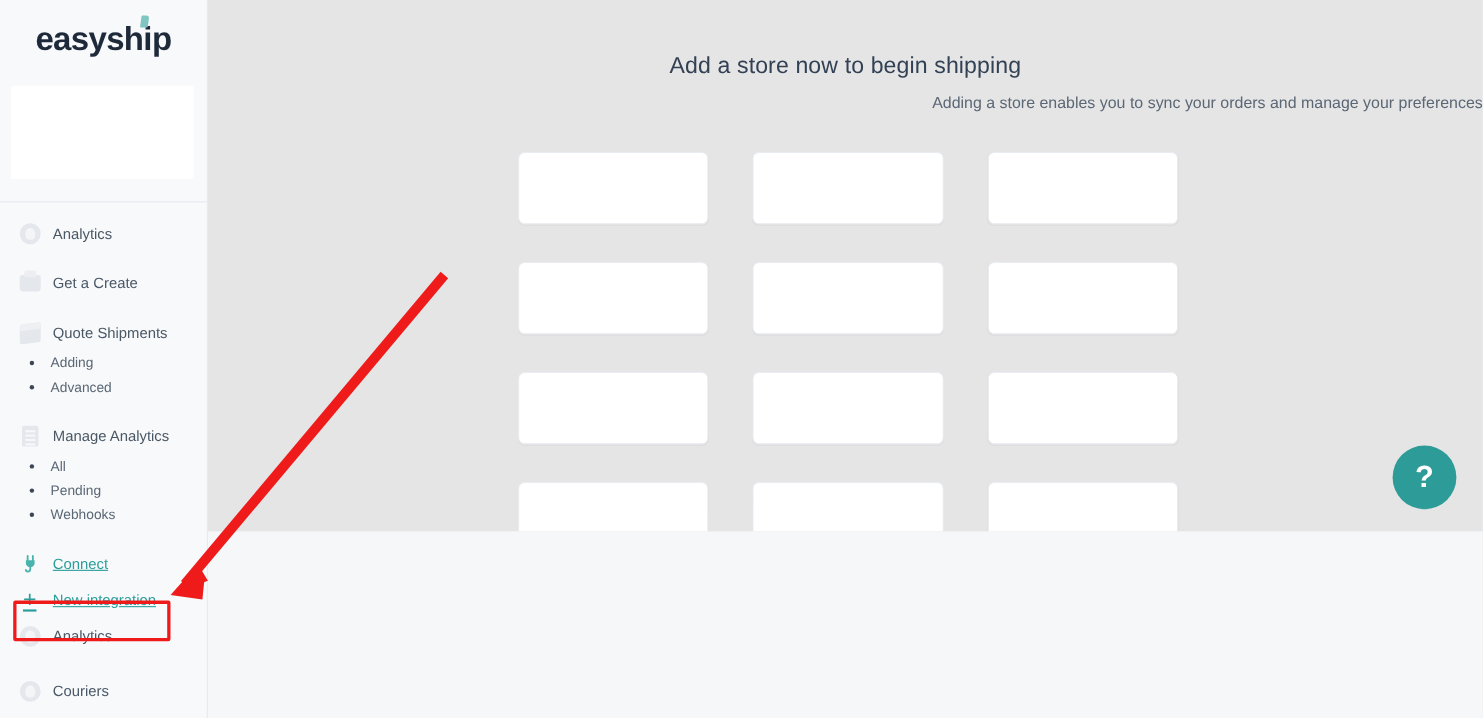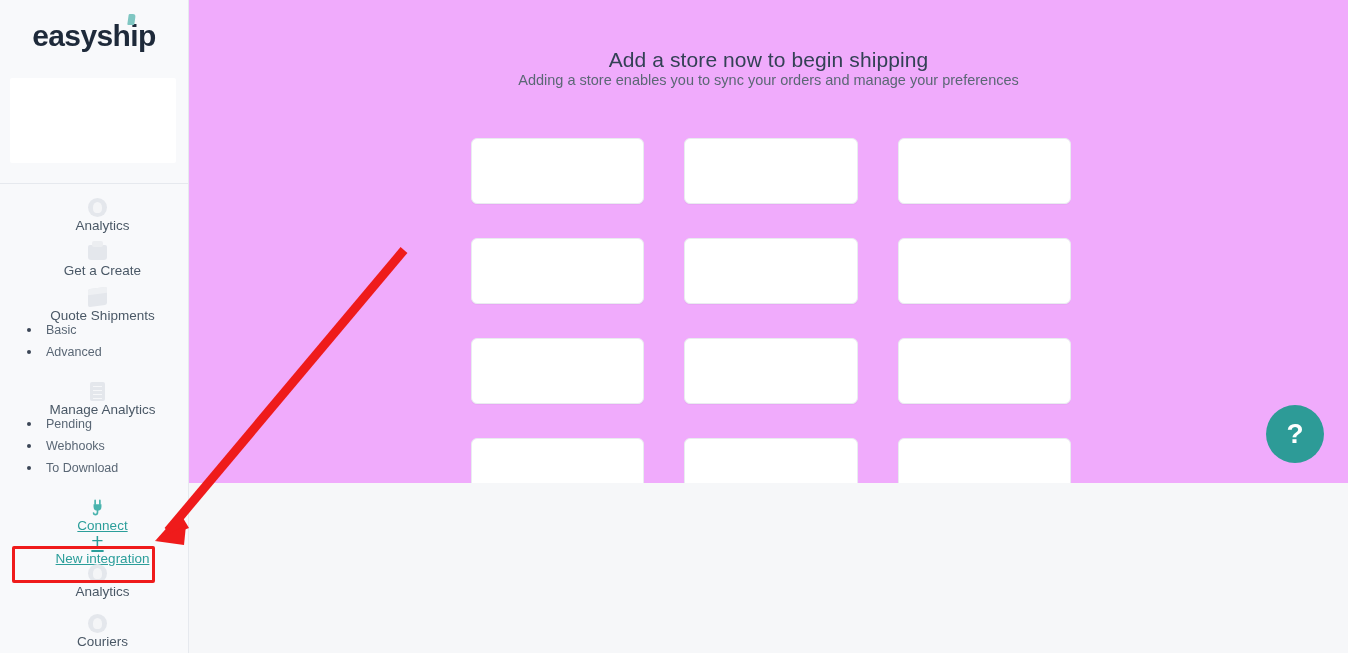--- a/index.html
+++ b/index.html
@@ -77,21 +77,20 @@
     width: 189px;
   }
   .nav-item {
     display: flex;
     align-items: center;
     height: 33px;
     padding-left: 16px;
     font-size: 13.5px;
     color: #4a5866;
     cursor: pointer;
-    flex-direction: column;
   }
   .nav-item .ico {
     width: 22px;
     height: 22px;
     margin-right: 10px;
     flex: 0 0 22px;
     display: flex;
     align-items: center;
     justify-content: center;
   }
@@ -201,33 +200,34 @@
     pointer-events: none;
     z-index: 29;
   }
 
   
   .main {
     position: absolute;
     left: 189px; top: 0;
     width: 1159px;
     height: 483px;
-    background: #f0abfc;
+    background: #e5e5e5;
     overflow: hidden;
   }
   .page-title {
     text-align: center;
     margin-top: 48px;
     font-size: 21px;
     font-weight: normal;
     color: #334155;
     letter-spacing: 0.1px;
   }
   .page-subtitle {
-    text-align: center;
+    text-align: right;
+    margin-top: 14px;
     font-size: 14.5px;
     color: #5b6775;
     font-weight: normal;
   }
   .card-grid {
     position: absolute;
     left: 282px;
     top: 138px;
     width: 600px;
   }
@@ -305,45 +305,45 @@
     <div class="gap-sm"></div>
 
     <div class="nav-item">
       <span class="ico">
           <span class="ico-box"></span>
         </span>
       <span>Quote Shipments</span>
     </div>
     <div class="nav-sub">
       <span class="bullet"></span>
-      <span>Basic</span>
+      <span>Adding</span>
     </div>
     <div class="nav-sub">
       <span class="bullet"></span>
       <span>Advanced</span>
     </div>
     <div class="gap-md"></div>
 
     <div class="nav-item">
       <span class="ico">
           <span class="ico-doc"></span>
         </span>
       <span>Manage Analytics</span>
     </div>
     <div class="nav-sub">
       <span class="bullet"></span>
+      <span>All</span>
+    </div>
+    <div class="nav-sub">
+      <span class="bullet"></span>
       <span>Pending</span>
     </div>
     <div class="nav-sub">
       <span class="bullet"></span>
       <span>Webhooks</span>
-    </div>
-    <div class="nav-sub">
-      <span class="bullet"></span>
-      <span>To Download</span>
     </div>
     <div class="gap-md"></div>
 
     <div class="nav-item teal">
       <span class="ico ico-plug">
         <svg width="19" height="19" viewBox="0 0 24 24" fill="none" stroke="#49b3ad" stroke-width="2.1" stroke-linecap="round">
           <path d="M9 3v5M15 3v5"></path>
           <path d="M7 8h10v3a5 5 0 0 1-5 5 5 5 0 0 1-5-5V8z" fill="#49b3ad" stroke="none"></path>
           <path d="M12 16v2a3 3 0 0 1-3 3 2 2 0 0 1-2-2"></path>
         </svg>

